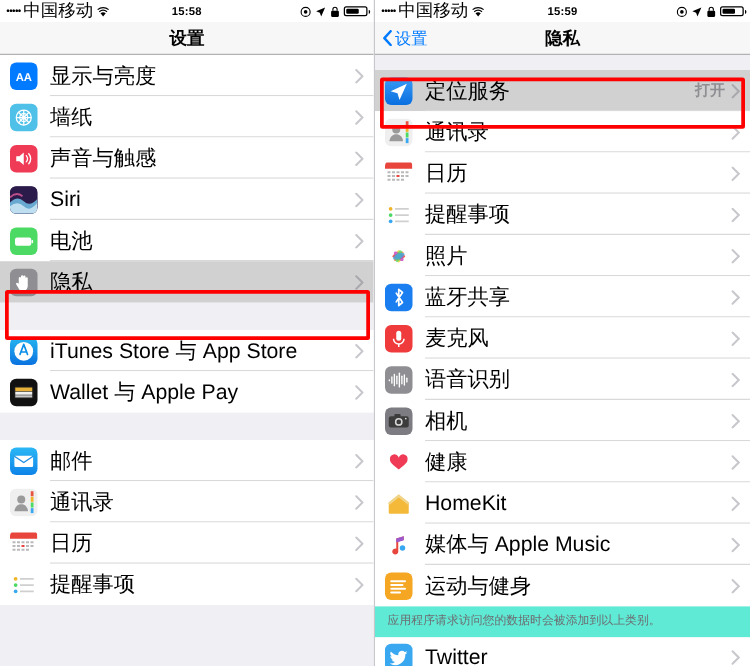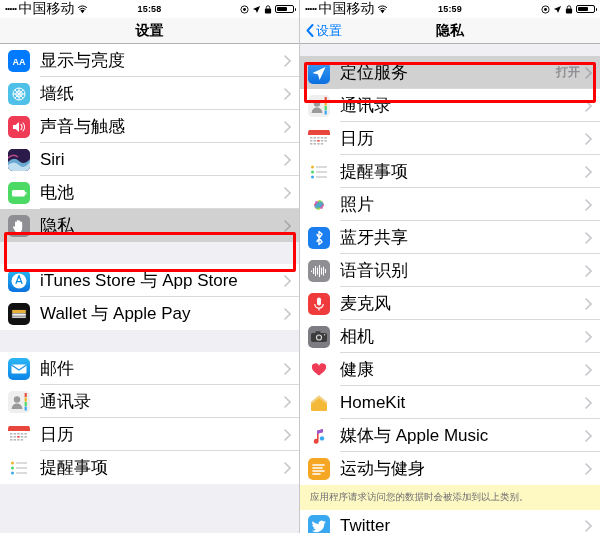--- a/index.html
+++ b/index.html
@@ -110,21 +110,21 @@
   }
   .chev {
     width: 7px; height: 12px; margin-right: 8px; flex: 0 0 auto;
   }
   .chev svg { display: block; }
 
   .footer-note {
     font-size: 9.5px; color: #6d6d72;
     padding: 6px 10px 6px 10px;
     line-height: 1.35;
-    background: #fef9c3;
+    background: #5eead4;
   }
 
   
   .hl {
     position: absolute;
     border: 3px solid #f00;
     border-radius: 2px;
     pointer-events: none;
     z-index: 10;
   }
@@ -601,20 +601,38 @@
           <span class="row-value"></span>
           <span class="chev">
               <svg width="7" height="12" viewBox="0 0 7 12">
                 <path d="M1 1 L6 6 L1 11" stroke="#c7c7cc" stroke-width="1.6" fill="none" stroke-linecap="round"></path>
               </svg>
             </span>
           <span class="sep"></span>
         </div>
 
         <div class="row">
+          <span class="icon-box" style="background:#ef3b3b">
+            <svg width="22" height="22" viewBox="0 0 22 22">
+                <rect x="9" y="4.5" width="4" height="8" rx="2" fill="#fff"></rect>
+                <path d="M6.8 11 a4.2 4.2 0 0 0 8.4 0" stroke="#fff" stroke-width="1.2" fill="none"></path>
+                <path d="M11 15.2 V17.5" stroke="#fff" stroke-width="1.2"></path>
+              </svg>
+          </span>
+          <span class="row-label">麦克风</span>
+          <span class="row-value"></span>
+          <span class="chev">
+              <svg width="7" height="12" viewBox="0 0 7 12">
+                <path d="M1 1 L6 6 L1 11" stroke="#c7c7cc" stroke-width="1.6" fill="none" stroke-linecap="round"></path>
+              </svg>
+            </span>
+          <span class="sep"></span>
+        </div>
+
+        <div class="row">
           <span class="icon-box" style="background:#8e8e93">
             <svg width="22" height="22" viewBox="0 0 22 22">
                 <g stroke="#fff" stroke-width="1.1" stroke-linecap="round">
                   <path d="M3.5 11 v0.5"></path>
                   <path d="M5.5 8.5 v5"></path>
                   <path d="M7.5 6.5 v9"></path>
                   <path d="M9.5 8 v6"></path>
                   <path d="M11.5 5.5 v11"></path>
                   <path d="M13.5 8 v6"></path>
                   <path d="M15.5 7 v8"></path>
@@ -626,38 +644,20 @@
           <span class="row-value"></span>
           <span class="chev">
               <svg width="7" height="12" viewBox="0 0 7 12">
                 <path d="M1 1 L6 6 L1 11" stroke="#c7c7cc" stroke-width="1.6" fill="none" stroke-linecap="round"></path>
               </svg>
             </span>
           <span class="sep"></span>
         </div>
 
         <div class="row">
-          <span class="icon-box" style="background:#ef3b3b">
-            <svg width="22" height="22" viewBox="0 0 22 22">
-                <rect x="9" y="4.5" width="4" height="8" rx="2" fill="#fff"></rect>
-                <path d="M6.8 11 a4.2 4.2 0 0 0 8.4 0" stroke="#fff" stroke-width="1.2" fill="none"></path>
-                <path d="M11 15.2 V17.5" stroke="#fff" stroke-width="1.2"></path>
-              </svg>
-          </span>
-          <span class="row-label">麦克风</span>
-          <span class="row-value"></span>
-          <span class="chev">
-              <svg width="7" height="12" viewBox="0 0 7 12">
-                <path d="M1 1 L6 6 L1 11" stroke="#c7c7cc" stroke-width="1.6" fill="none" stroke-linecap="round"></path>
-              </svg>
-            </span>
-          <span class="sep"></span>
-        </div>
-
-        <div class="row">
           <span class="icon-box" style="background:#7c7c82">
             <svg width="22" height="22" viewBox="0 0 22 22">
                 <rect x="3" y="7" width="16" height="9" rx="1.8" fill="#3c3c3c"></rect>
                 <rect x="7.5" y="5.2" width="5" height="2.4" rx="0.8" fill="#3c3c3c"></rect>
                 <circle cx="11" cy="11.5" r="3.1" fill="#d8d8d8"></circle>
                 <circle cx="11" cy="11.5" r="1.9" fill="#3c3c3c"></circle>
                 <circle cx="16.6" cy="8.8" r="0.7" fill="#d8d8d8"></circle>
               </svg>
           </span>
           <span class="row-label">相机</span>

